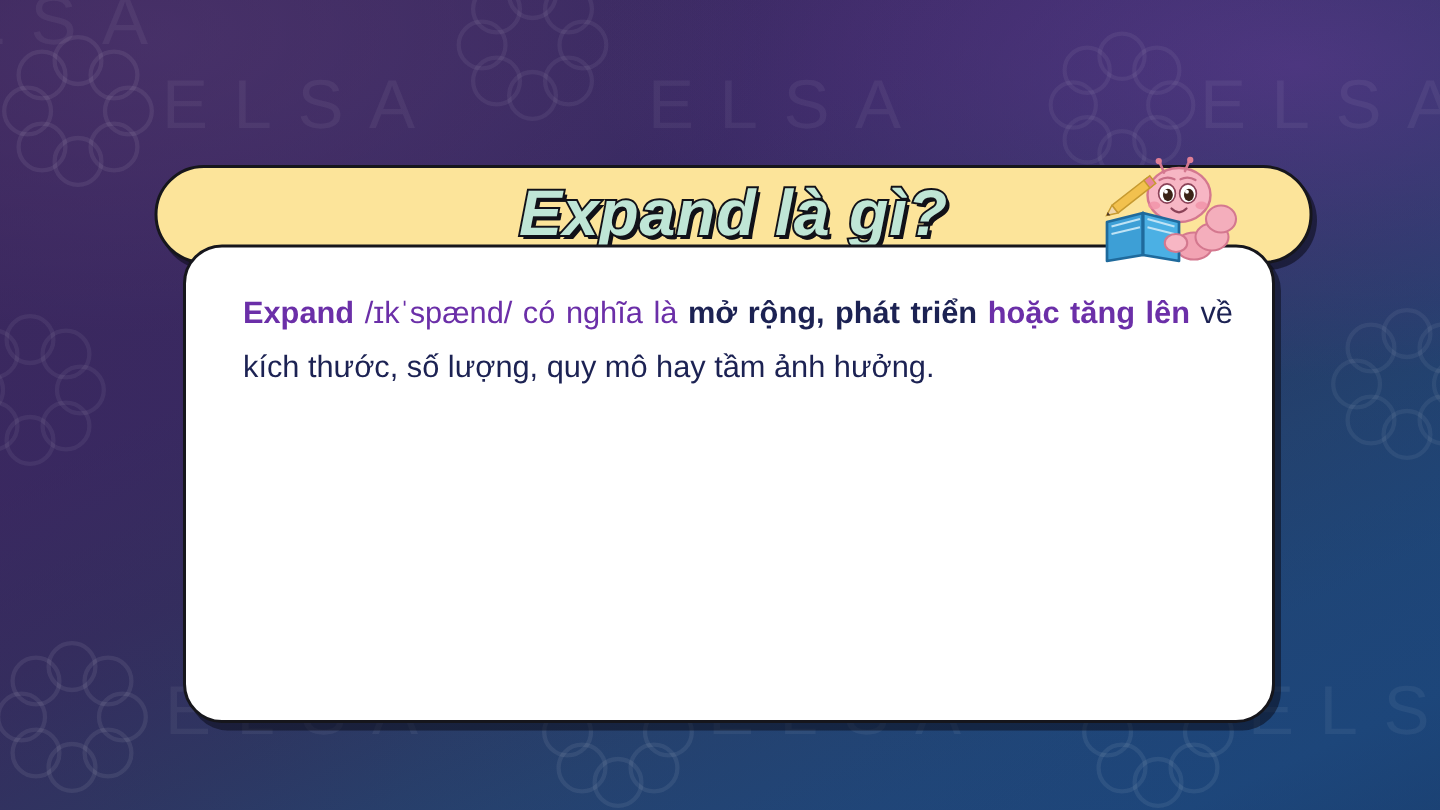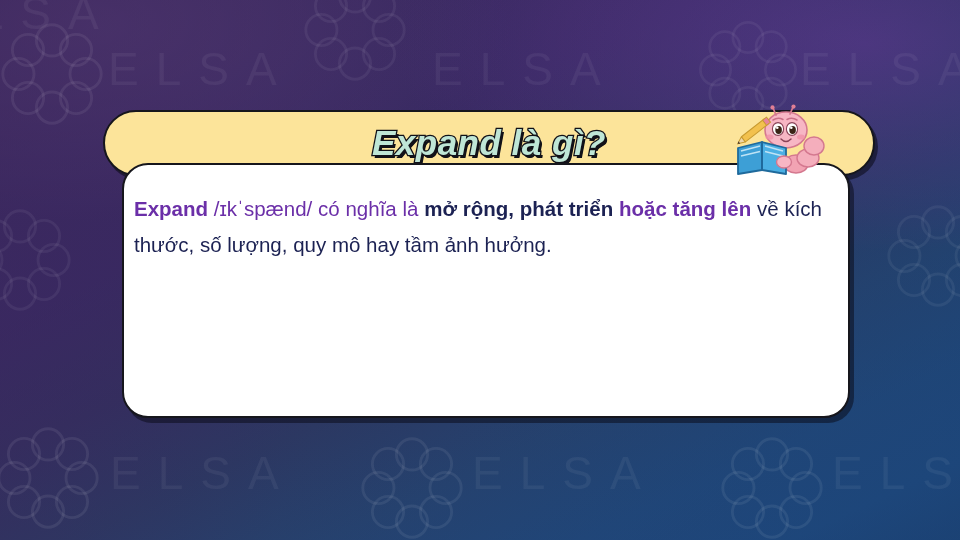--- a/index.html
+++ b/index.html
@@ -66,21 +66,21 @@
     background:#fce49a;
     border:2.5px solid #16161c;
     border-radius:33px;
     box-shadow:3px 4px 0 rgba(10,10,20,0.55);
   }
   .header-title {
     position:absolute;
     left:0; right:0; top:50%;
     transform:translateY(-50%);
     text-align:center;
-    font-size:35px;
+    font-size:43px;
     font-weight:bold;
     font-style:italic;
     letter-spacing:0.5px;
     color:#bfe6d6;
     -webkit-text-stroke:2.6px #111118;
     paint-order:stroke fill;
     text-shadow:
       2.5px 2.5px 0 #111118,
       2px 3px 0 #111118;
     white-space:nowrap;
@@ -92,26 +92,26 @@
     left:724px; top:104px;
     width:110px; height:72px;
     z-index:4;
   }
   .mascot svg { display:block; }
 
   
   .content-card {
     position:absolute;
     left:122px; top:163px;
-    width:728px; height:255px;
+    width:728px; height:319px;
     background:#ffffff;
     border:2.5px solid #16161c;
     border-radius:26px;
     box-shadow:4px 5px 0 rgba(8,8,20,0.5);
-    padding:26px 26px 18px 10px;
+    padding:26px 26px 18px 38px;
     z-index:3;
   }
 
   .body-text {
     font-size:20.5px;
     line-height:35.5px;
     color:#1c2253;
     text-align:justify;
     text-justify:inter-word;
   }

